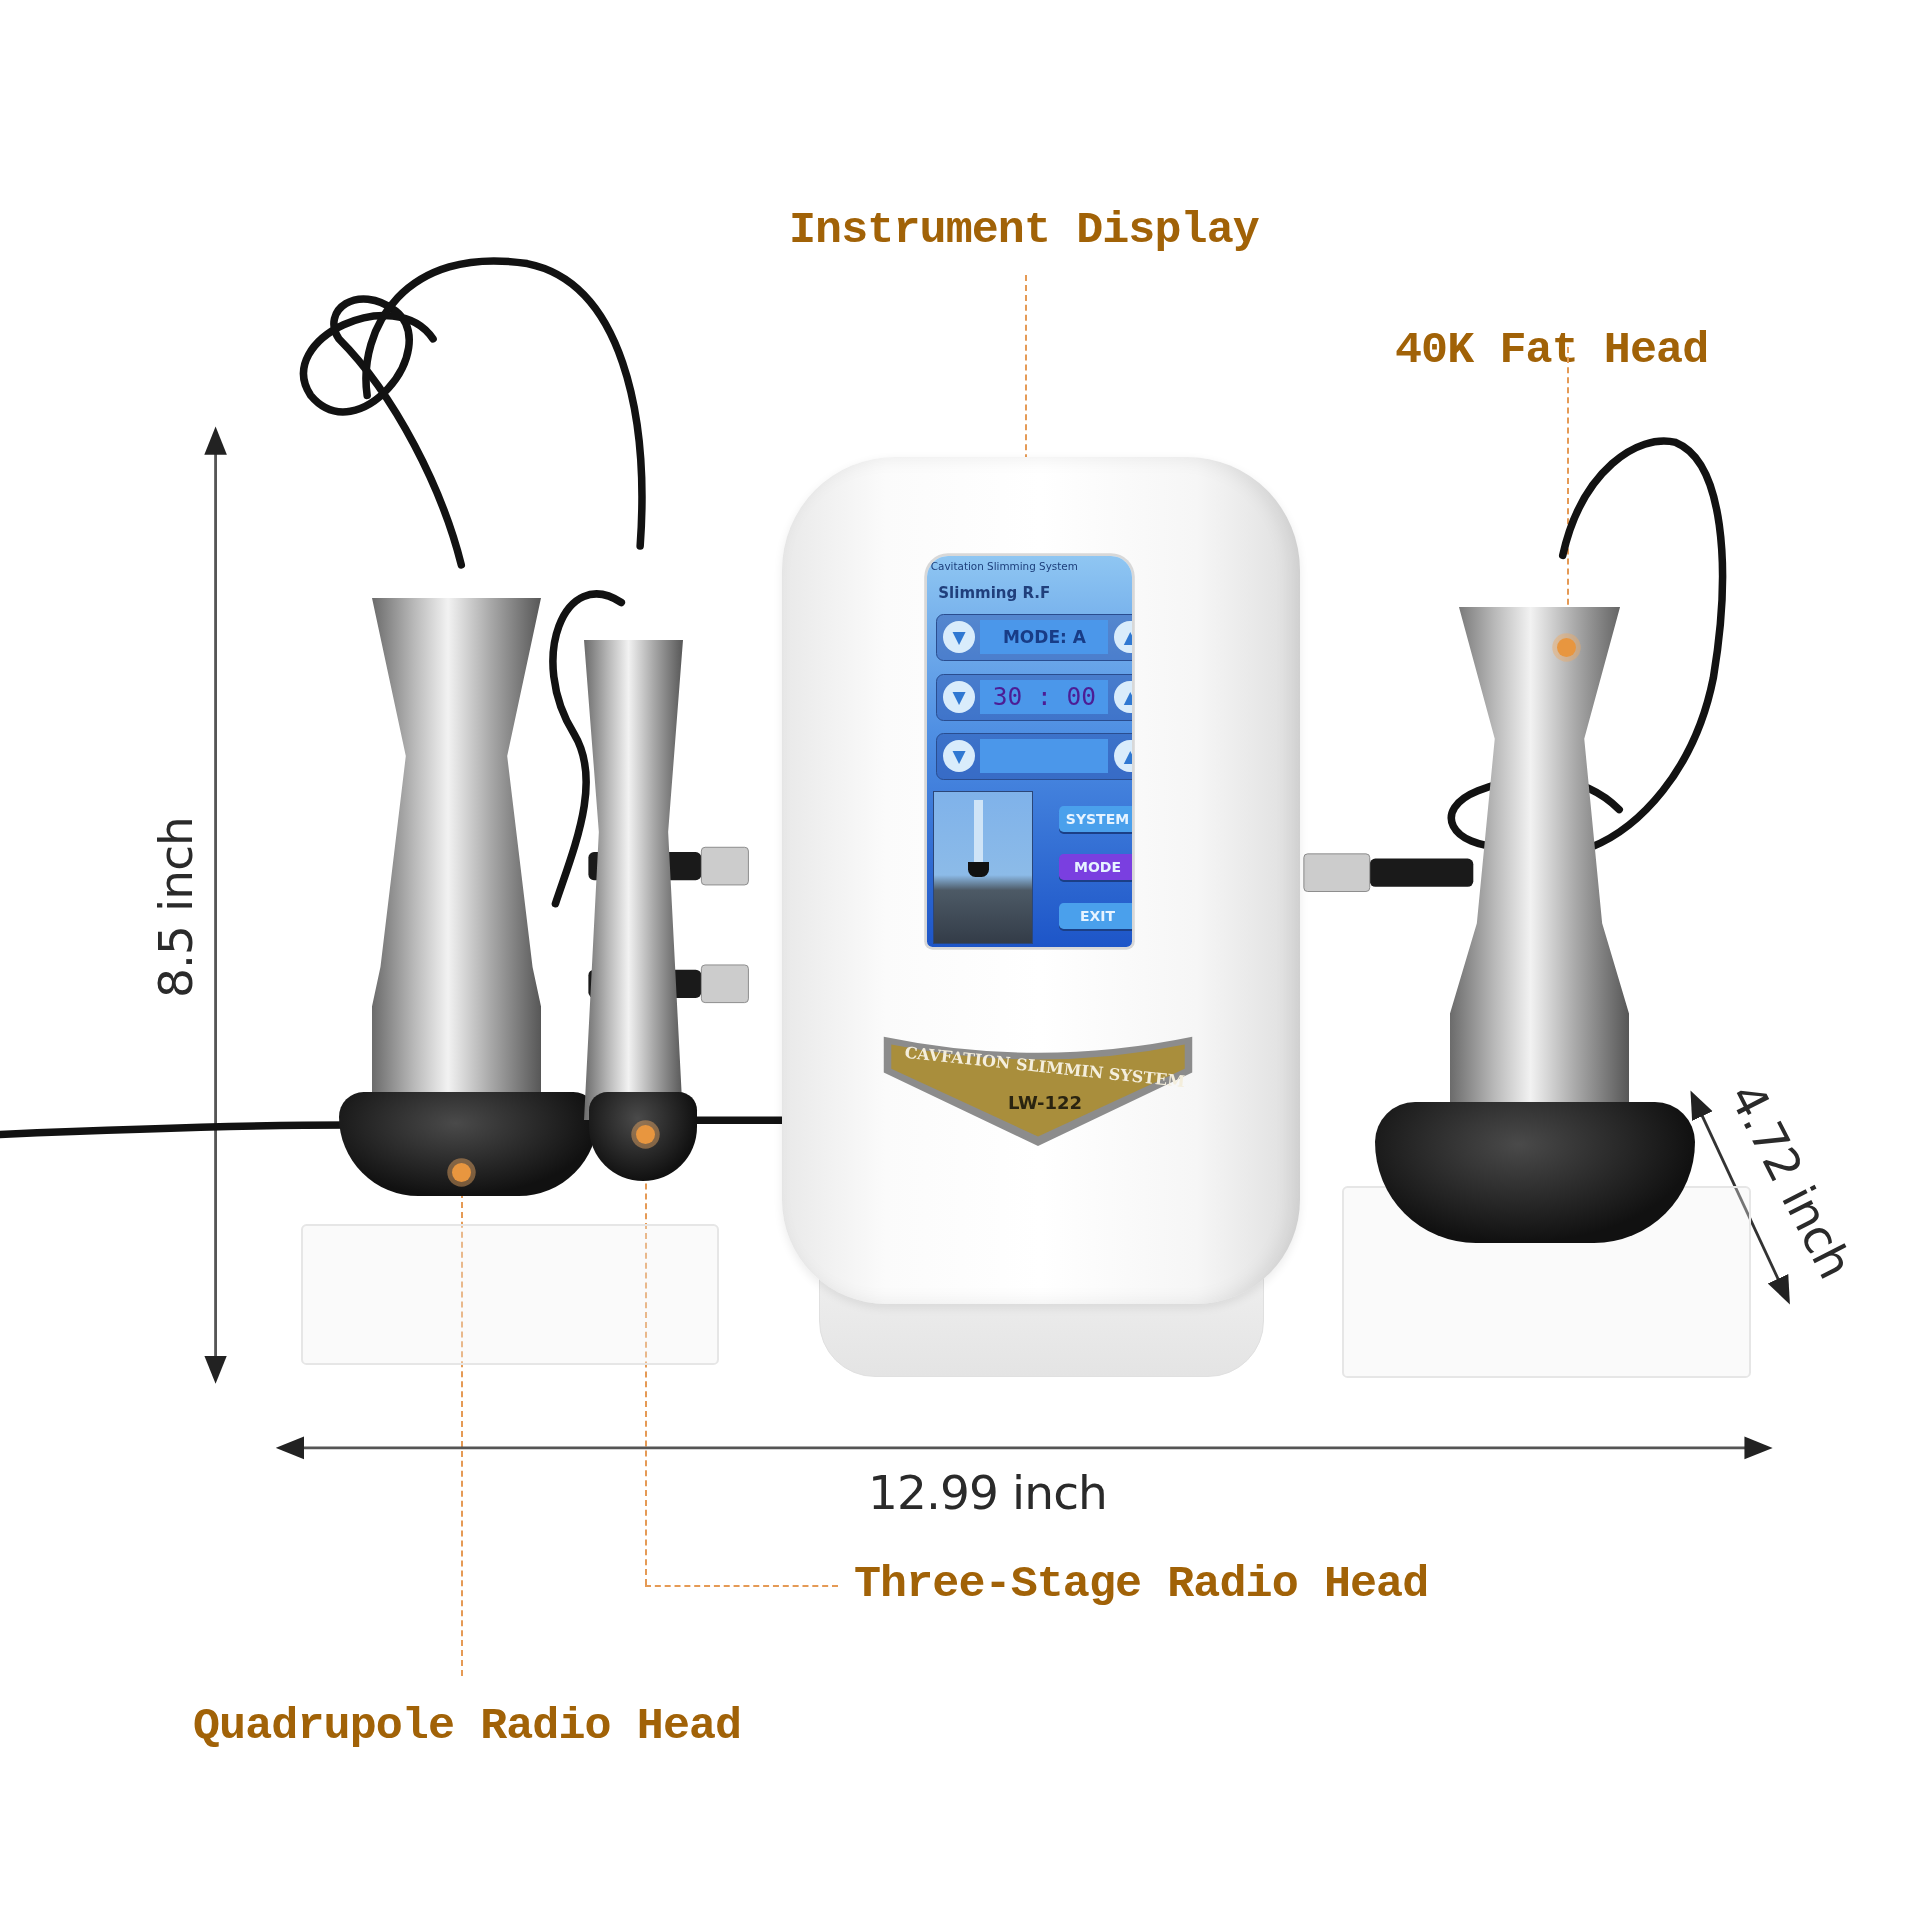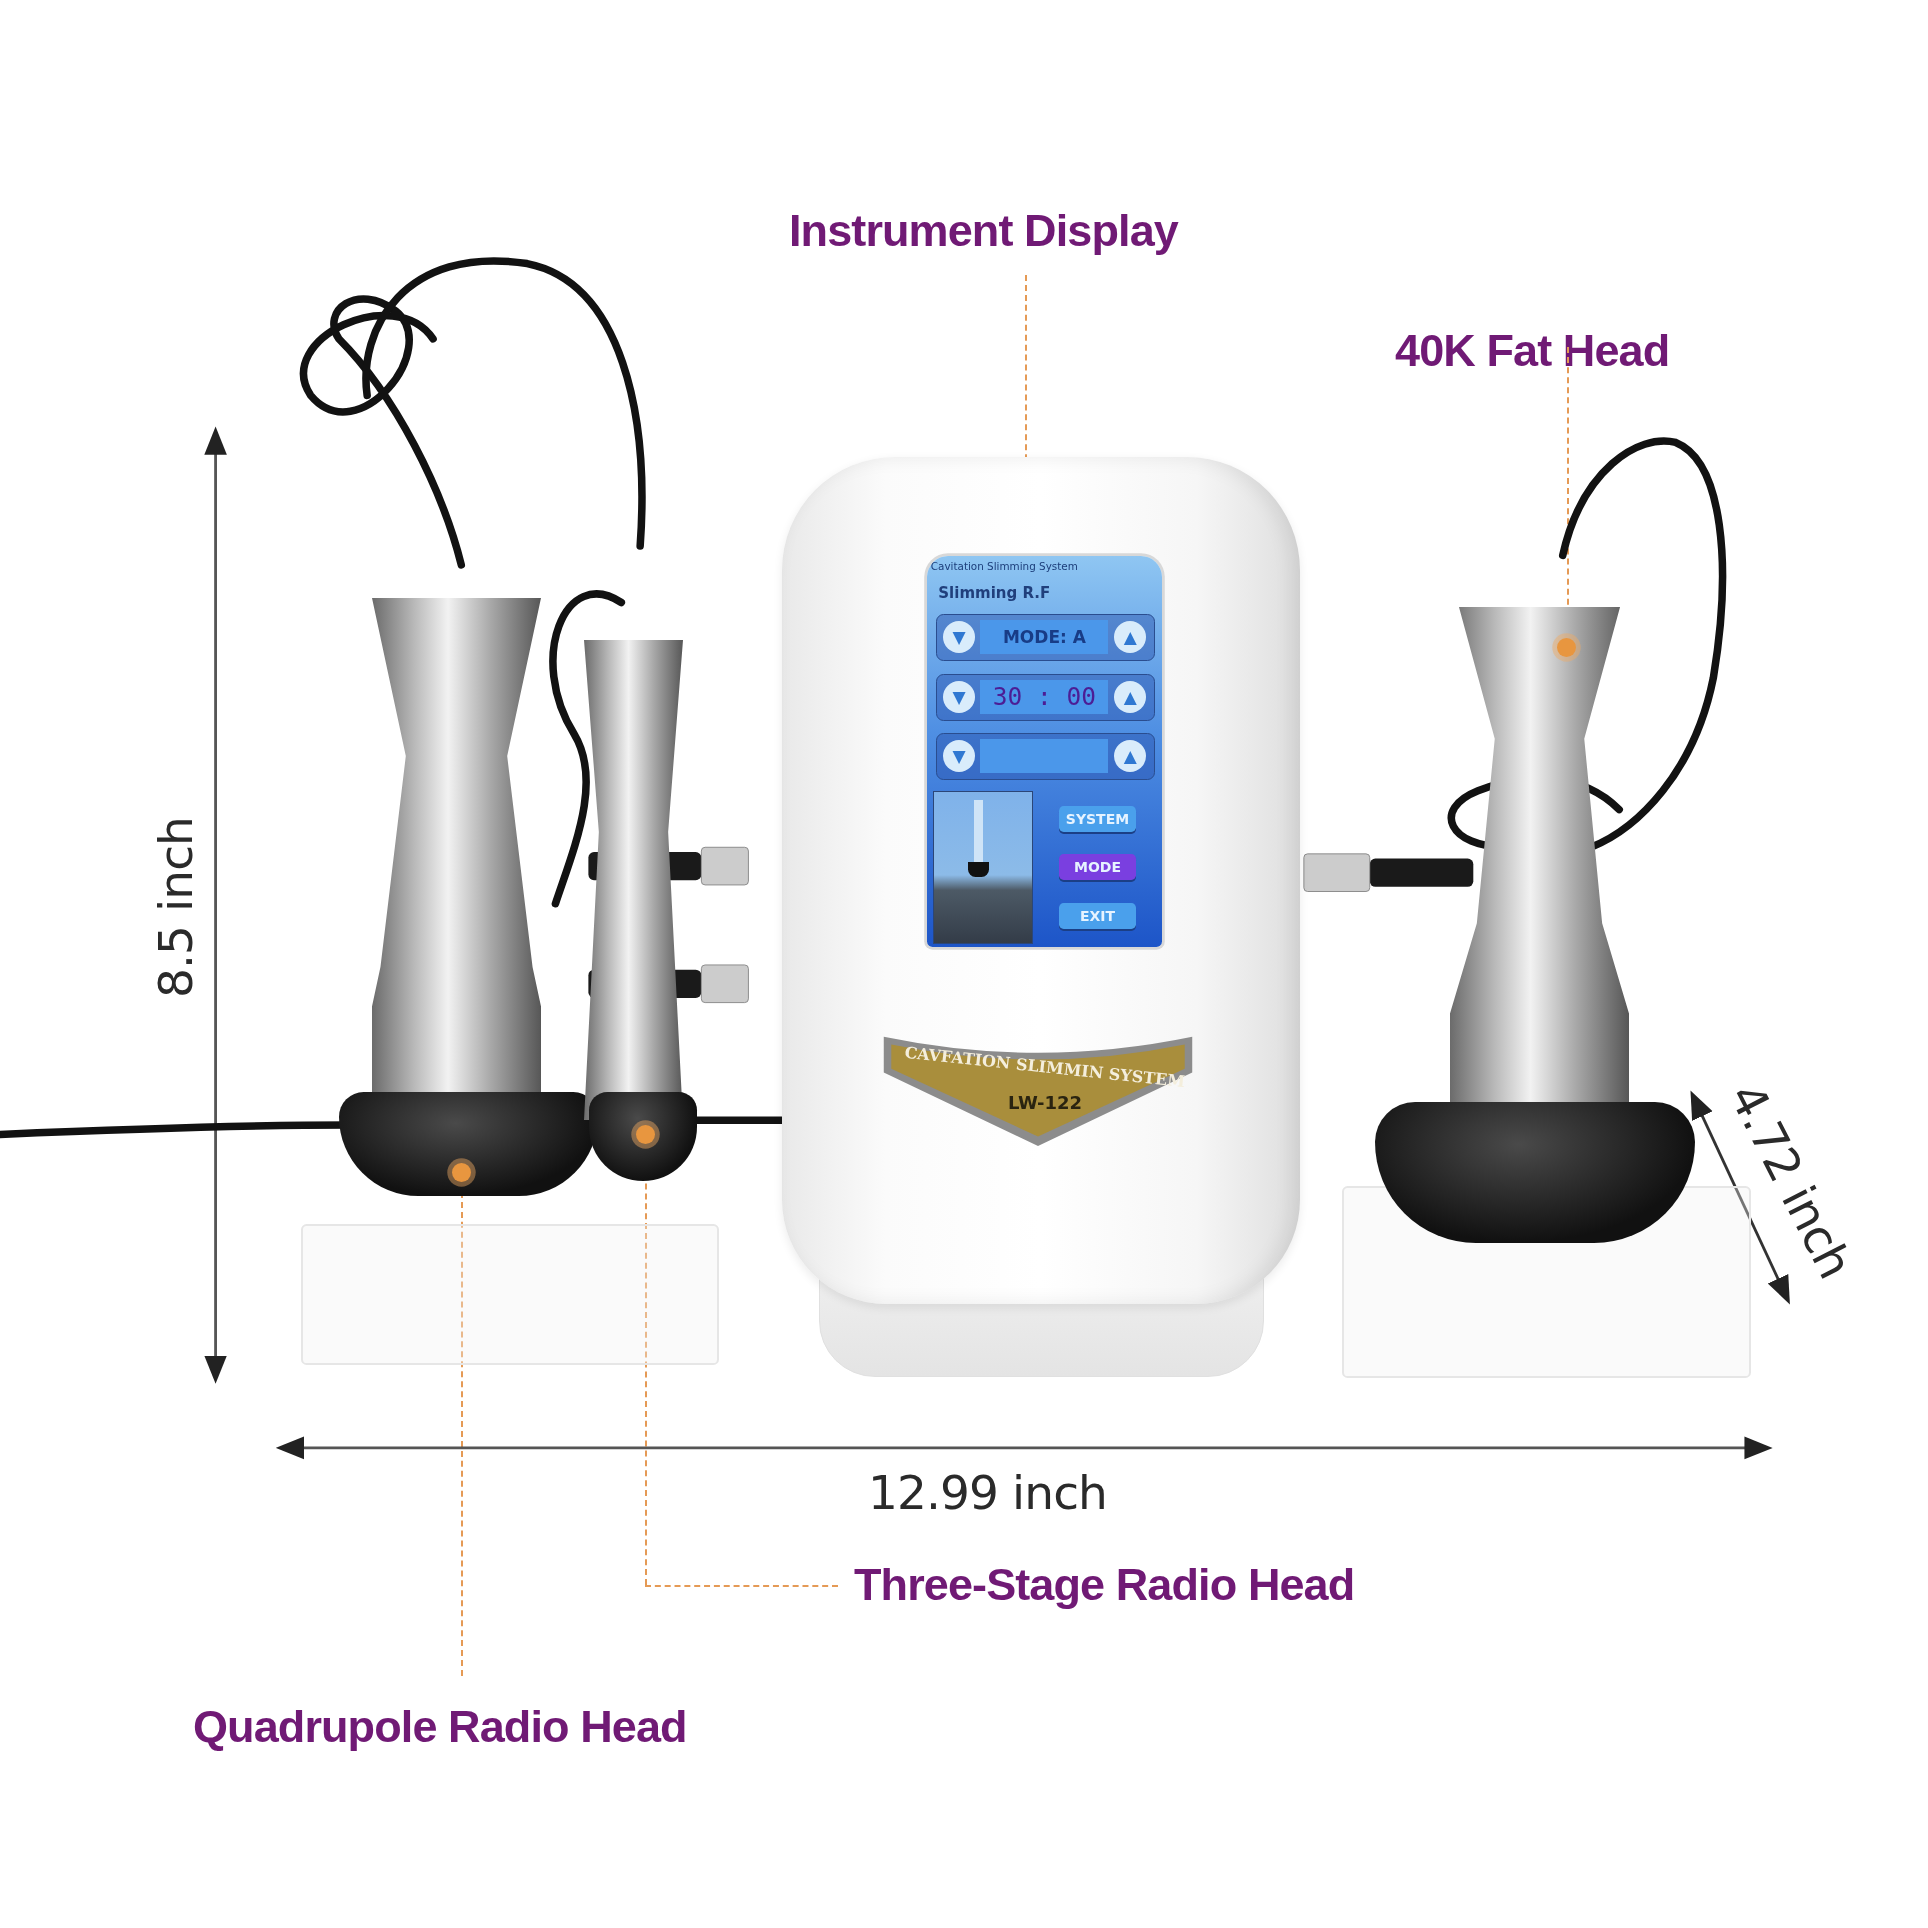--- a/index.html
+++ b/index.html
@@ -1,26 +1,26 @@
 <!DOCTYPE html>
 <html style="font-size:15px"><head>
 <meta charset="utf-8">
 <style>
   html,body{margin:0;padding:0;background:#ffffff;}
   body{width:1928px;height:1928px;position:relative;overflow:hidden;font-family:"DejaVu Sans","Liberation Sans",sans-serif;}
   .abs{position:absolute;}
-  .callout{position:absolute;color:#701a75;font-family:Liberation Sans, sans-serif;font-weight:bold;font-size:45px;white-space:nowrap;letter-spacing:-0.9px;}
+  .callout{position:absolute;color:#a16207;font-family:Liberation Mono, monospace;font-weight:bold;font-size:45px;white-space:nowrap;letter-spacing:-0.9px;}
   .dim{position:absolute;color:#2a2a2a;font-family:"DejaVu Sans",sans-serif;font-size:47px;white-space:nowrap;letter-spacing:-0.9px;}
   .vdash{position:absolute;width:0;border-left:2.8px dashed #e59a55;}
   .hdash{position:absolute;height:0;border-top:2.8px dashed #e59a55;}
   .dot{position:absolute;width:19px;height:19px;border-radius:50%;background:#e8963f;box-shadow:0 0 0 4.7px rgba(240,170,100,0.45);}
   
   .device{position:absolute;left:782px;top:457px;width:518px;height:847px;border-radius:113px 113px 104px 104px;background:linear-gradient(90deg,#e9e9e9 0%,#fbfbfb 20%,#ffffff 50%,#f6f6f6 80%,#dedede 100%);box-shadow:inset -7.5px 0 19px rgba(0,0,0,0.08),0 3.8px 9.4px rgba(0,0,0,0.08);}
   .device-foot{position:absolute;left:819px;top:1224px;width:443px;height:151px;border-radius:28px 28px 56px 56px;background:linear-gradient(#f3f3f3,#e4e4e4);border:1.9px solid #e0e0e0;}
-  .screen{position:absolute;left:927px;top:556px;width:235px;height:391px;border-radius:21px 21px 5.6px 5.6px;background:linear-gradient(180deg,#8fc6f2 0%,#4f8fe3 45%,#1d55c8 100%);overflow:hidden;box-shadow:0 0 0 2.8px #d8d8d8;}
+  .screen{position:absolute;left:927px;top:556px;width:205px;height:391px;border-radius:21px 21px 5.6px 5.6px;background:linear-gradient(180deg,#8fc6f2 0%,#4f8fe3 45%,#1d55c8 100%);overflow:hidden;box-shadow:0 0 0 2.8px #d8d8d8;}
   .scr-title{position:absolute;left:3.8px;top:3.8px;font-size:10.4px;color:#1c3e7a;white-space:nowrap;}
   .scr-sub{position:absolute;left:11.3px;top:28px;font-size:15px;font-weight:bold;color:#203f7c;white-space:nowrap;}
   .scr-row{position:absolute;left:9.4px;width:217px;height:45px;border-radius:7.5px;background:rgba(40,80,170,0.45);border:1.9px solid #2a4d8f;}
   .scr-arrow{position:absolute;top:5.6px;width:32px;height:32px;border-radius:50%;background:#d9ecfb;color:#2f78d2;font-size:17px;line-height:32px;text-align:center;}
   .scr-field{position:absolute;left:43px;top:4.7px;width:128px;height:34px;border-radius:0;background:#4b97ea;color:#183c86;font-weight:bold;font-size:17px;line-height:34px;text-align:center;}
   .scr-field.time{color:#4c1d95;font-weight:normal;font-size:24.5px;font-family:"DejaVu Sans Mono",monospace;}
   .scr-thumb{position:absolute;left:5.6px;top:235px;width:98px;height:151px;background:linear-gradient(180deg,#7fb2ea 0%,#8cbbe8 55%,#4d5a66 65%,#333c48 100%);border:1.9px solid #2b4678;}
   .scr-btn{position:absolute;left:132px;width:77px;height:26px;border-radius:4.7px;background:#4aa0ec;color:#e6f3ff;font-weight:bold;font-size:14px;line-height:26px;text-align:center;box-shadow:0 1.9px 0 #1b3f86;}
   .scr-btn.pause{background:#7a3fe0;}
   .badge{position:absolute;left:880px;top:1031px;width:316px;height:118px;}

